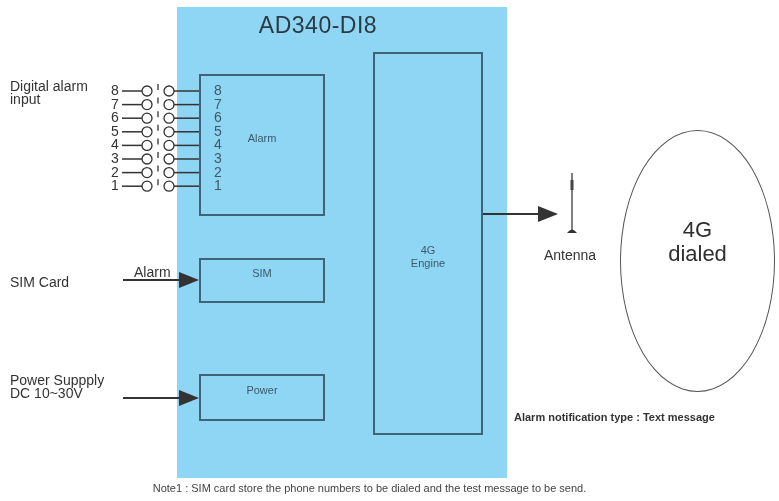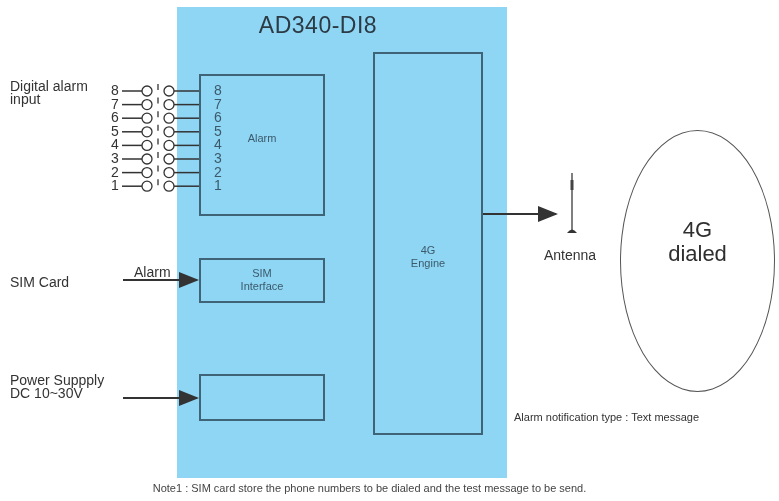--- a/index.html
+++ b/index.html
@@ -10,21 +10,21 @@
   .dev-title { left: 177px; top: 12px; width: 282px; text-align: center; font-size: 23px; color: #2c3a44; letter-spacing: 0.5px; }
   .block { border: 2px solid #3f6478; box-sizing: border-box; }
   .block-label { position: absolute; left: 0; right: 0; text-align: center; font-size: 11px; color: #3b5a6a; line-height: 13px; }
   #alarm-logic { left: 199px; top: 74px; width: 126px; height: 142px; }
   #sim-iface { left: 199px; top: 258px; width: 126px; height: 45px; text-decoration: underline; }
   #power-reg { left: 199px; top: 374px; width: 126px; height: 47px; }
   #engine { left: 373px; top: 52px; width: 110px; height: 383px; }
   .side-label { font-size: 14px; color: #333; line-height: 13px; }
   .ellipse { left: 620px; top: 130px; width: 155px; height: 262px; border: 1.5px solid #555; border-radius: 50%; box-sizing: border-box; }
   .net-label { left: 620px; top: 218px; width: 155px; text-align: center; font-size: 22px; line-height: 24px; color: #2f2f2f; }
-  .notif { left: 514px; top: 411px; font-size: 11px; font-weight: normal; color: #333; }
+  .notif { left: 514px; top: 411px; font-size: 11px; font-weight: bold; color: #333; }
   .note { left: 0; top: 482px; width: 739px; text-align: center; font-size: 11px; color: #444; }
   svg { position: absolute; left: 0; top: 0; }
 </style>
 </head>
 <body>
 
 <div id="device" class="abs"></div>
 <div class="abs dev-title">AD340-DI8</div>
 
 <div id="alarm-logic" class="abs block">
@@ -40,26 +40,26 @@
     <div class="abs side-label" style="left: 214px; top: 124.8px; color: rgb(59, 90, 106);">5</div>
     <div class="abs side-label" style="left: 214px; top: 138.4px; color: rgb(59, 90, 106);">4</div>
     <div class="abs side-label" style="left: 214px; top: 152px; color: rgb(59, 90, 106);">3</div>
     <div class="abs side-label" style="left: 214px; top: 165.6px; color: rgb(59, 90, 106);">2</div>
     <div class="abs side-label" style="left: 214px; top: 179.2px; color: rgb(59, 90, 106);">1</div>
   </div>
 
 <div id="sim-iface" class="abs block">
   <div class="block-label" style="top:7px;">
     <div>SIM</div>
-    <div>Interface</div>
   </div>
 </div>
 
 <div id="power-reg" class="abs block">
   <div class="block-label" style="top:8px;">
+    <div>Power</div>
   </div>
 </div>
 
 <div id="engine" class="abs block">
   <div class="block-label" style="top:190px;">
     <div>4G</div>
     <div>Engine</div>
   </div>
 </div>
 

